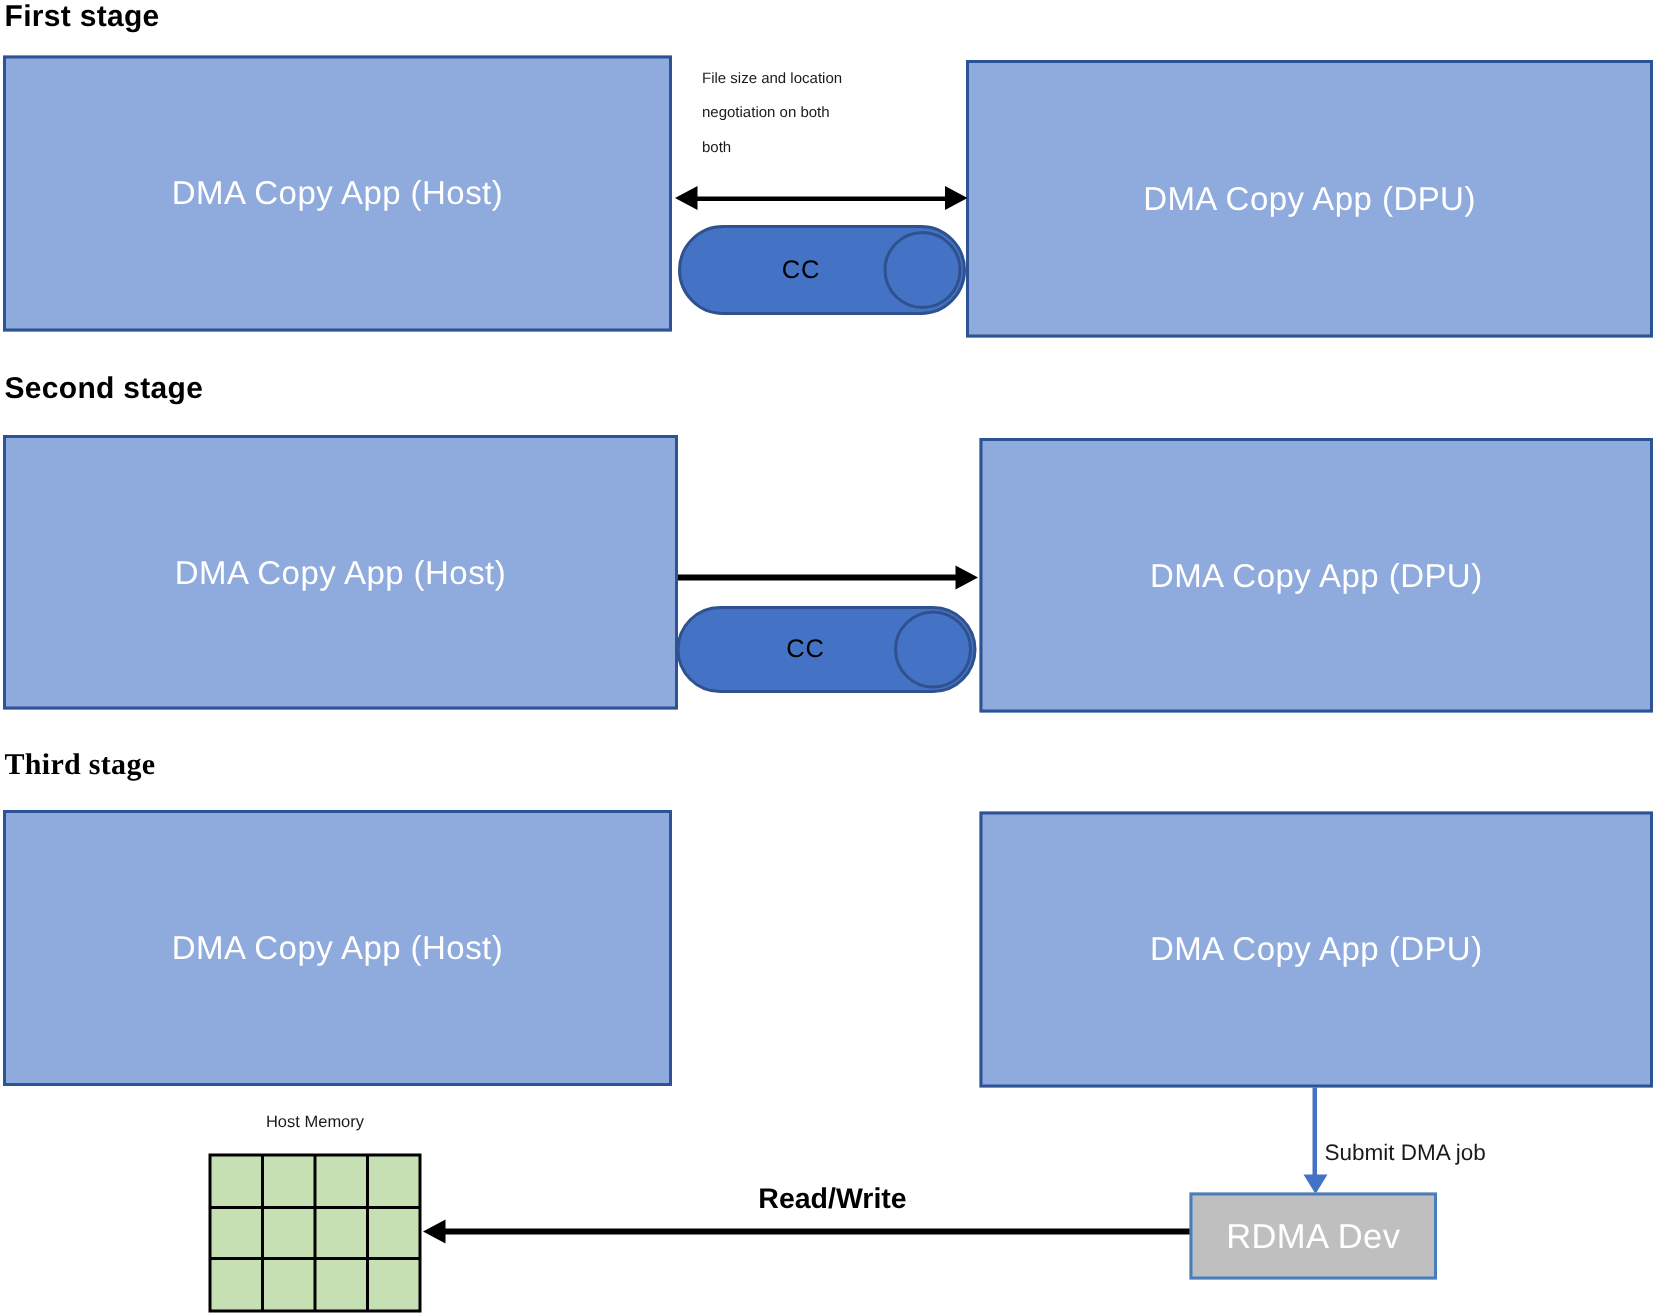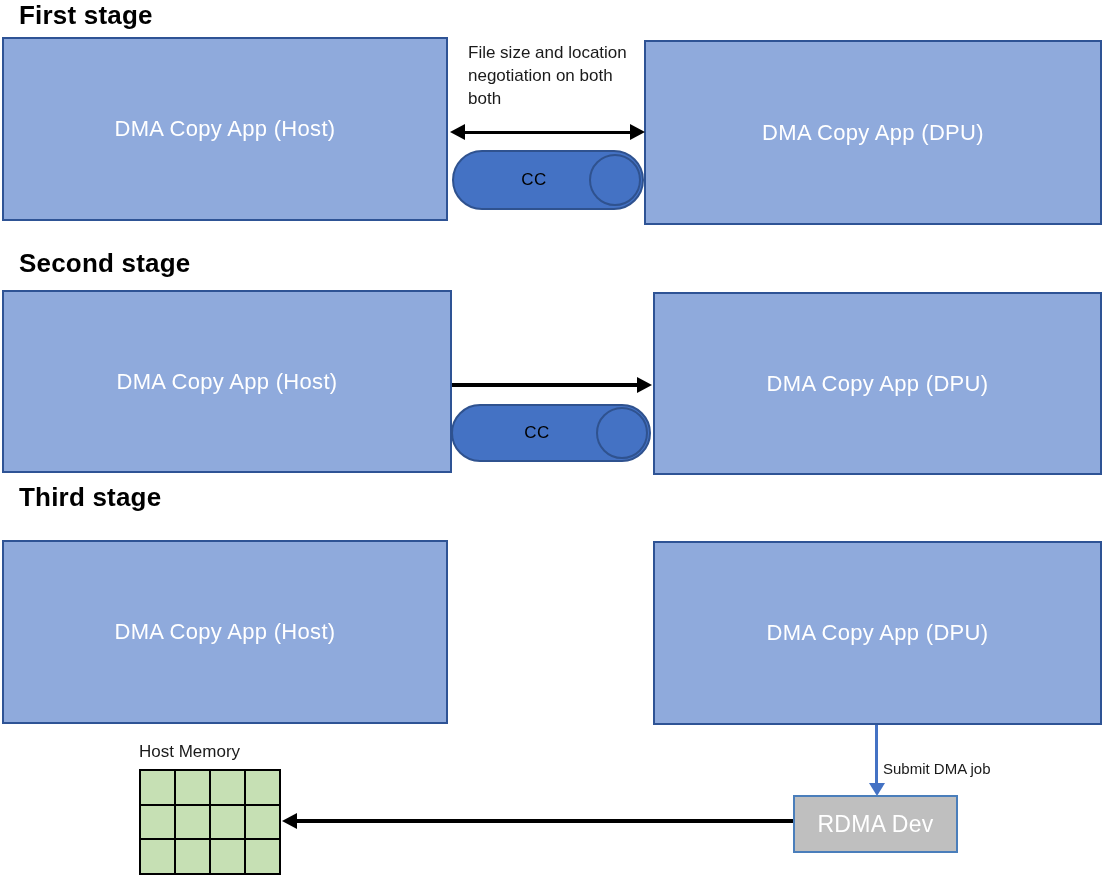--- a/index.html
+++ b/index.html
@@ -10,45 +10,44 @@
     position: relative;
     width: 1103px;
     height: 876px;
     background: #ffffff;
     overflow: hidden;
   }
 
   .stage-title {
     position: absolute;
     left: 3px;
-    font-size: 26px;
+    font-size: 20px;
     font-weight: bold;
     color: var(--title-text, #000);
     letter-spacing: 0.2px;
-    margin-left: 16px;
   }
 
   .app-box {
     position: absolute;
     background: var(--box-fill, #8FAADC);
     border: 2px solid var(--box-border, #2E5395);
     display: flex;
     align-items: center;
     justify-content: center;
   }
   .app-box .box-label {
     color: var(--box-text, #fff);
     font-size: 22px;
     font-weight: 400;
     letter-spacing: 0.3px;
   }
 
   .caption {
     position: absolute;
-    font-size: 17px;
+    font-size: 10px;
     line-height: 23px;
     color: var(--caption-text, #1a1a1a);
   }
   .caption div { white-space: nowrap; }
 
   .hline {
     position: absolute;
     background: var(--arrow-black, #000);
   }
   .vline {
@@ -105,22 +104,22 @@
   .rdma-box .box-label {
     color: #ffffff;
     font-size: 23px;
     letter-spacing: 0.3px;
   }
 
   .mem-label {
     position: absolute;
     left: 139px; top: 742px;
     width: 142px;
-    text-align: left;
-    font-size: 17px;
+    text-align: center;
+    font-size: 11px;
     color: var(--caption-text, #1a1a1a);
   }
   .mem-grid {
     position: absolute;
     left: 139px; top: 769px;
     width: 142px; height: 106px;
     background: var(--memory-border, #000);
     display: grid;
     gap: 2px;
     padding: 2px;
@@ -191,40 +190,41 @@
   <div>
     <div class="hline" style="left:452px; top:383px; width:186px; height:4px;"></div>
     <div class="arrowhead head-right" style="left:637px; top:377px;"></div>
   </div>
 
   <div class="capsule" style="left:451px; top:404px; width:200px; height:58px;">
     <span class="cc-label">CC</span>
     <span class="cap-circle"></span>
   </div>
 
-  <div class="stage-title" style="top:482px;">Third stage</div>
+  <div class="stage-title" style="top:499px;font-family:Liberation Serif, serif;">Third stage</div>
 
   <div class="app-box" style="left:2px; top:540px; width:446px; height:184px;">
     <span class="box-label">DMA Copy App (Host)</span>
   </div>
 
   <div class="app-box" style="left:653px; top:541px; width:449px; height:184px;">
     <span class="box-label">DMA Copy App (DPU)</span>
   </div>
 
   <div>
     <div class="vline" style="left:875px; top:725px; width:3px; height:60px;"></div>
     <div class="arrowhead head-down" style="left:869px; top:783px;"></div>
   </div>
   <div class="submit-label">Submit DMA job</div>
 
   <div class="rdma-box">
     <span class="box-label">RDMA Dev</span>
   </div>
 
+  <div class="rw-label">Read/Write</div>
   <div>
     <div class="hline" style="left:295px; top:819px; width:498px; height:4px;"></div>
     <div class="arrowhead head-left" style="left:282px; top:813px;"></div>
   </div>
 
   <div class="mem-label">Host Memory</div>
   <div class="mem-grid" style="grid-template-columns: repeat(4, 1fr); grid-template-rows: repeat(3, 1fr);">
       <div class="cell"></div>
       <div class="cell"></div>
       <div class="cell"></div>

